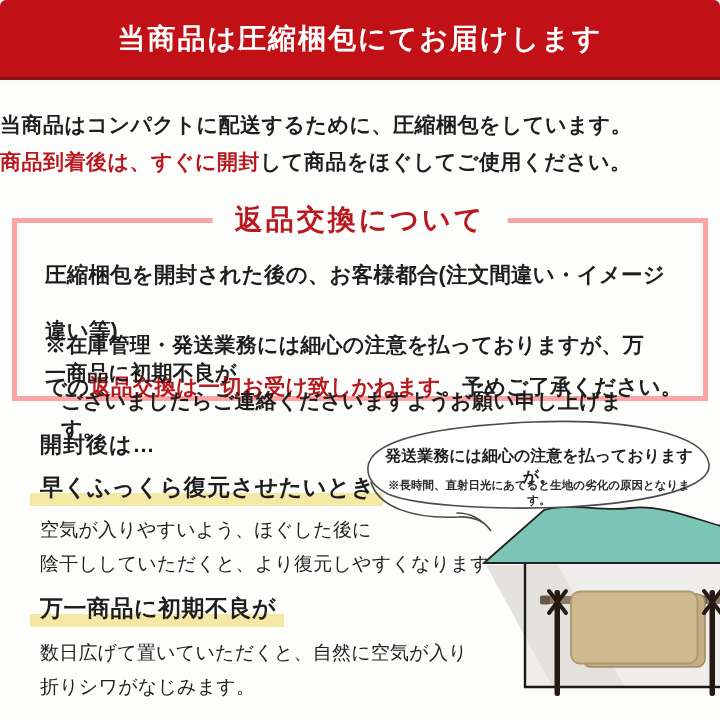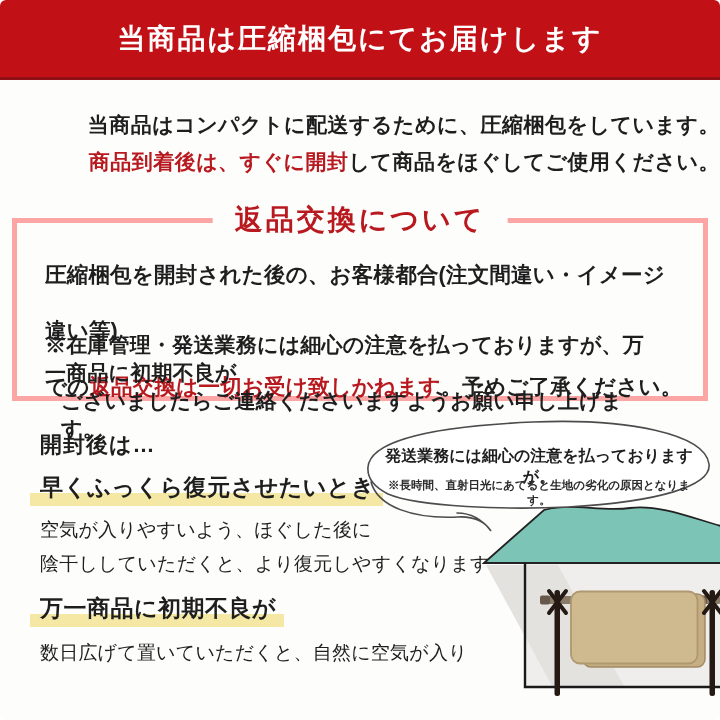--- a/index.html
+++ b/index.html
@@ -16,21 +16,21 @@
     background:#c21017; border-bottom:3px solid #8f1016;
     display:flex; align-items:center; justify-content:center;
   }
   .banner-text {
     color:#ffffff; font-size:28px; font-weight:bold; letter-spacing:2px;
   }
 
   
   .intro {
     position:absolute; left:0; top:106px; width:720px;
-    text-align:right; font-size:21px; font-weight:bold;
+    text-align:left; font-size:21px; font-weight:bold;
     line-height:37px; letter-spacing:0.5px;
   }
   .red-text { color:#b8191f; }
 
   
   .returns-box {
     position:absolute; left:12px; top:218px; width:696px; height:183px;
     border:5px solid #fca5a5; background:transparent;
   }
   .returns-title {
@@ -117,20 +117,21 @@
 
   <div class="tip-title tip1-title">早くふっくら復元させたいとき</div>
   <div class="tip-body tip1-body">
     <span class="tip-line">空気が入りやすいよう、ほぐした後に</span>
     <span class="tip-line">陰干ししていただくと、より復元しやすくなります。</span>
   </div>
 
   <div class="tip-title tip2-title">万一商品に初期不良が</div>
   <div class="tip-body tip2-body">
     <span class="tip-line">数日広げて置いていただくと、自然に空気が入り</span>
+    <span class="tip-line">折りシワがなじみます。</span>
   </div>
 
   <div class="room">
     <svg width="295" height="210" viewBox="0 0 295 210">
 
       <rect x="100" y="68" width="205" height="124" fill="#efeeec"></rect>
 
       <polygon points="61,70 133,70 199,191 127,191" fill="#e4e2df"></polygon>
 
       <path d="M59,68 L119,15 C145,7 175,17 205,13 C235,9 270,24 296,31 L296,68 Z" fill="#7cc4b6" stroke="#222222" stroke-width="1.8"></path>

